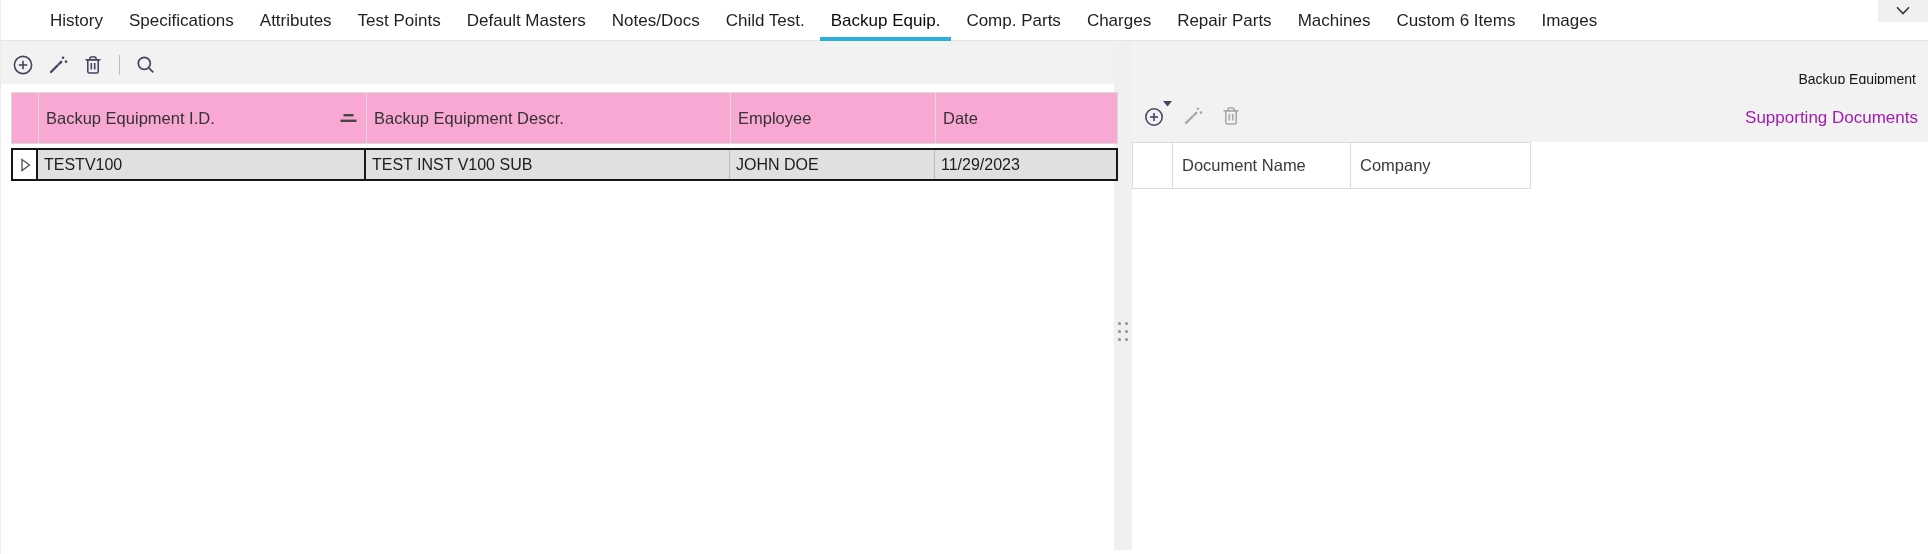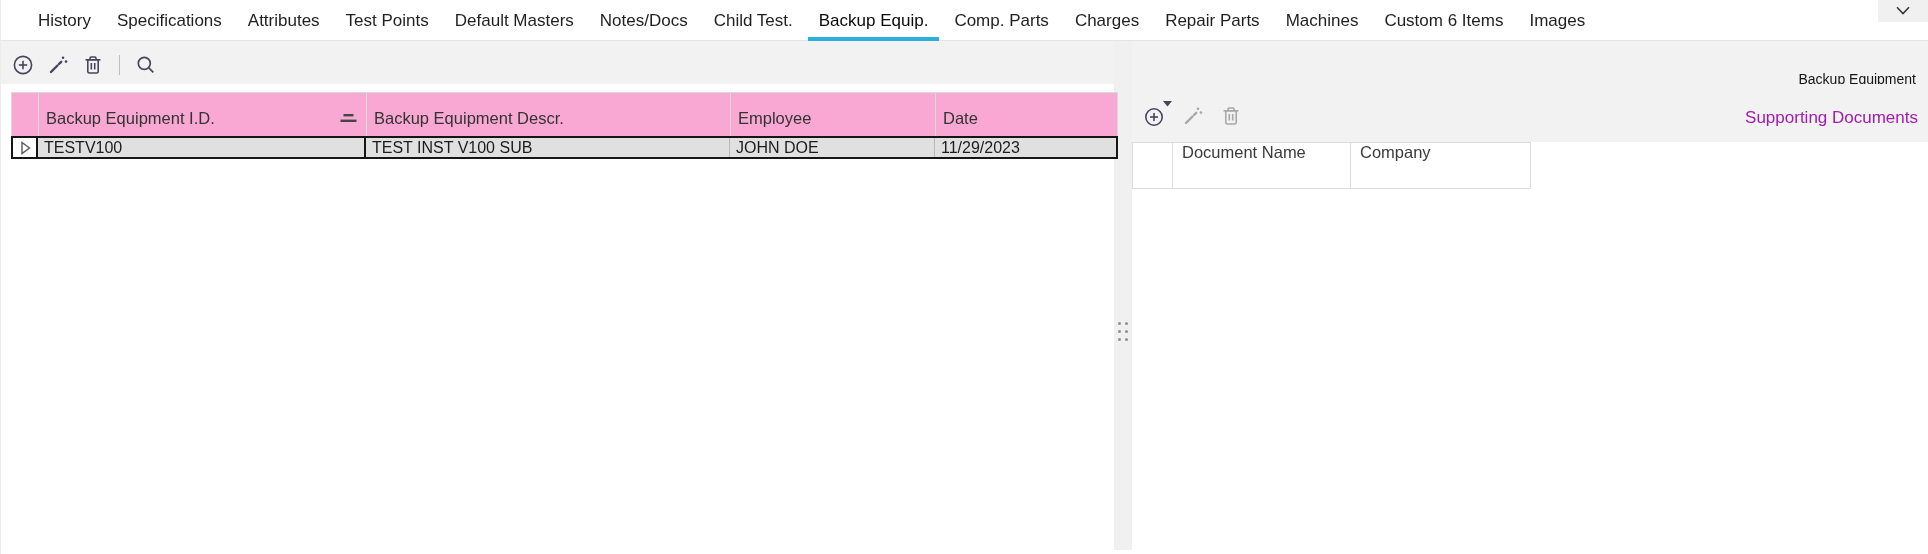--- a/index.html
+++ b/index.html
@@ -10,21 +10,21 @@
     --grid-border:#dadada;
     --sel-bg:#e0e0e0;
   }
   *{margin:0;padding:0;box-sizing:border-box;}
   html,body{background:#fff;}
   body{font-family:"Liberation Sans", sans-serif; -webkit-font-smoothing:antialiased;}
   #app{position:relative;width:1928px;height:554px;background:#fff;overflow:hidden;border-left:1px solid #ececec;}
 
   
   .tabstrip{position:absolute;top:0;left:0;width:100%;height:41px;background:#fff;
-            border-bottom:1px solid #e4e4e4;display:flex;align-items:center;padding-left:24px;}
+            border-bottom:1px solid #e4e4e4;display:flex;align-items:center;padding-left:36px;}
   .tab{height:41px;line-height:41px;padding:0 13px;font-size:17px;color:#1f1f1f;
        white-space:nowrap;position:relative;cursor:default;}
   .tab.active{font-weight:normal;color:#0a0a0a;}
   .tab.active::after{content:"";position:absolute;left:2px;right:2px;bottom:-1px;height:5px;background:var(--accent);}
   .tab-overflow{position:absolute;top:0;right:0;width:50px;height:22px;background:#f0f0f0;
                 display:flex;align-items:center;justify-content:center;cursor:pointer;}
 
   
   .toolbar-band{position:absolute;top:41px;left:0;width:100%;height:43px;background:var(--band);}
   .left-toolbar{position:absolute;left:10px;top:53px;display:flex;align-items:center;gap:11px;}
@@ -47,33 +47,33 @@
 
   
   .lgrid-header{position:absolute;left:10px;top:92px;width:1107px;height:52px;background:#f9a8d4;
                 border:1px solid var(--grid-border);display:grid;
                 grid-template-columns:27px 328px 364px 205px 1fr;}
   .h-cell{display:flex;align-items:center;padding-left:7px;font-size:16.5px;color:#333;
           border-right:1px solid var(--grid-border);overflow:hidden;white-space:nowrap;cursor:pointer;}
   .h-cell:last-child{border-right:none;}
   .h-cell.spread{justify-content:space-between;padding-right:9px;}
 
-  .lgrid-row{position:absolute;left:10px;top:136px;width:1107px;height:23px;background:var(--sel-bg);
+  .lgrid-row{position:absolute;left:10px;top:148px;width:1107px;height:33px;background:var(--sel-bg);
              border:2px solid #161616;display:grid;grid-template-columns:25px 328px 364px 205px 1fr;}
   .r-cell{display:flex;align-items:center;padding-left:6px;font-size:16px;color:#1c1c1c;
           border-right:1px solid #b9b9b9;overflow:hidden;white-space:nowrap;cursor:default;}
   .r-cell:last-child{border-right:none;}
   .r-expander{background:#fff;border-right:2px solid #161616;display:flex;align-items:center;
               justify-content:center;padding-left:0;cursor:pointer;}
   .r-focused{border-right:2px solid #161616;}
 
   
   .rgrid-header{position:absolute;left:1131px;top:142px;width:399px;height:47px;background:#fff;
                 border:1px solid #dcdcdc;display:grid;grid-template-columns:40px 178px 1fr;}
-  .rg-cell{display:flex;padding-left:9px;font-size:16.5px;color:#3a3a3a;
+  .rg-cell{display:flex;align-items:center;padding-left:9px;font-size:16.5px;color:#3a3a3a;
            border-right:1px solid #dcdcdc;white-space:nowrap;cursor:pointer;}
   .rg-cell:last-child{border-right:none;}
 
   svg{display:block;}
 </style>
 </head>
 <body>
 
 <div id="app">
 

